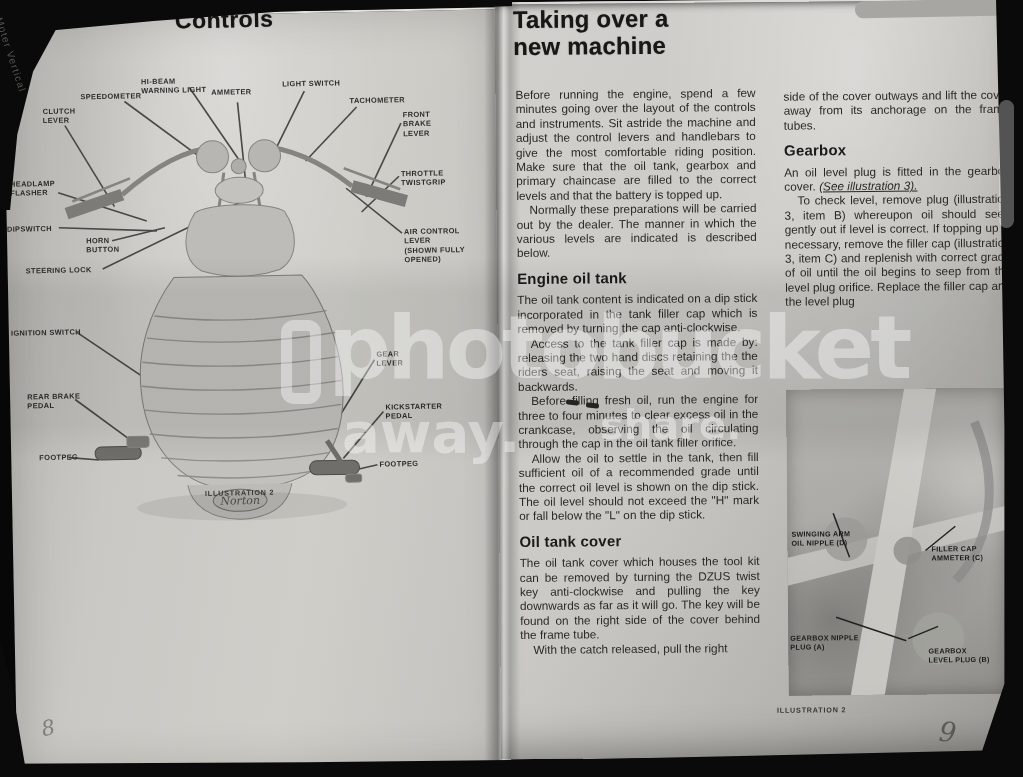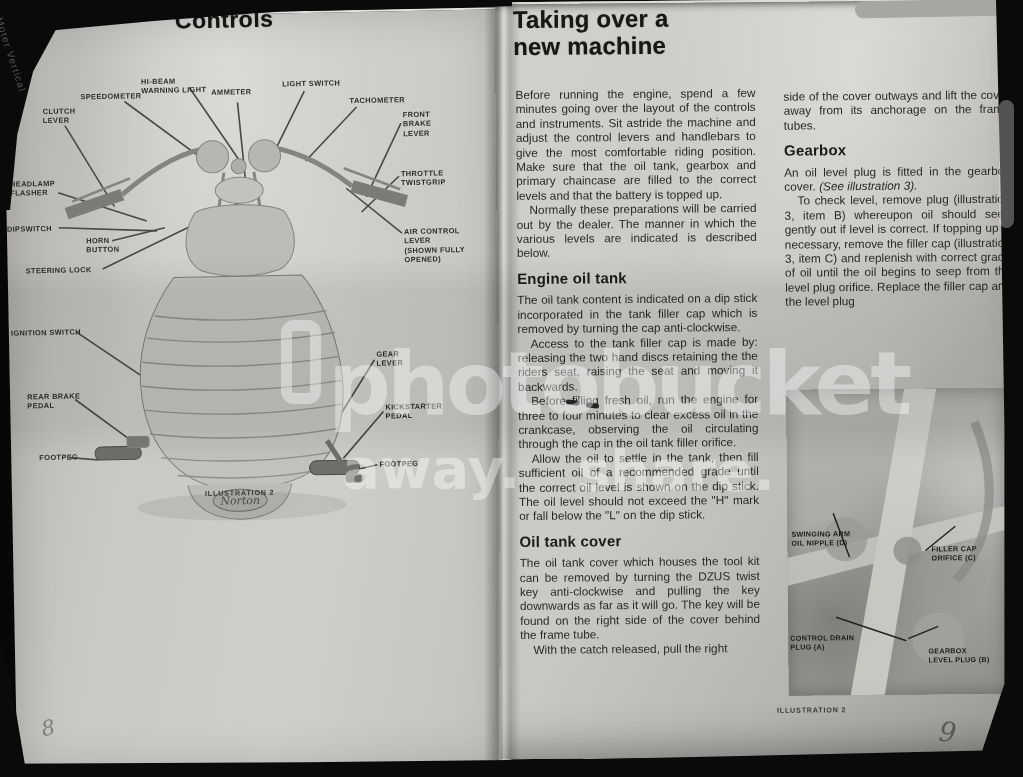--- a/index.html
+++ b/index.html
@@ -38,21 +38,21 @@
   .rp-title{position:absolute;left:18px;top:2px;font-size:24px;line-height:27px;
     font-weight:bold;color:#191715;white-space:pre-line;letter-spacing:.2px;
     text-shadow:0 0 1px rgba(25,23,21,.5);}
   .col{position:absolute;font-size:11.8px;line-height:14.4px;color:#2b2925;
     text-align:justify;}
   #col1{left:20px;top:84px;width:240px;}
   #col2{left:288px;top:88px;width:226px;}
   .col p{margin:0;}
   .col p.ind{text-indent:13px;}
   .col h3{margin:11px 0 7px 0;font-size:15px;color:#1c1a18;letter-spacing:.2px;}
-  .it{font-style:italic;}
+  .it{font-style:italic;text-decoration:underline;}
 
   
   #ill3{position:absolute;left:288px;top:388px;width:219px;height:306px;
     background:
       radial-gradient(circle at 20% 75%, rgba(60,60,58,.35), transparent 35%),
       radial-gradient(circle at 85% 30%, rgba(255,255,255,.25), transparent 30%),
       radial-gradient(circle at 55% 55%, rgba(90,90,88,.25), transparent 40%),
       linear-gradient(160deg,#b6b5b1,#a5a4a0 60%,#8f8e8a);
     box-shadow:inset 0 0 18px rgba(0,0,0,.3);}
   .ph-lbl{position:absolute;font-size:7.2px;font-weight:600;letter-spacing:.3px;
@@ -78,26 +78,26 @@
     clip-path:polygon(0 0,18% 30%,45% 100%,0 100%);}
   #right-dark{left:930px;top:0;width:93px;height:777px;
     clip-path:polygon(71% 0,100% 0,100% 100%,35% 100%,55% 97%,80% 88%,80% 55%,76% 25%);}
   #bottom-dark{left:0;top:742px;width:1023px;height:35px;
     clip-path:polygon(0 62%,30% 58%,60% 48%,100% 22%,100% 100%,0 100%);}
   #tr-blob{left:855px;top:0;width:148px;height:17px;background:#a7a6a2;
     border-radius:8px;transform:rotate(-1deg);z-index:5;}
 
   
   .wm{z-index:7;color:rgba(255,255,255,.40);pointer-events:none;
-    font-family:"DejaVu Sans",sans-serif;font-weight:bold;margin-top:36px;}
+    font-family:"DejaVu Sans",sans-serif;font-weight:bold;}
   #wm-word{left:328px;top:296px;font-size:88px;letter-spacing:-4px;}
   #wm-cam{left:281px;top:320px;width:40px;height:84px;
     border:11px solid rgba(255,255,255,.40);border-radius:13px;z-index:7;}
   #wm-host{left:342px;top:400px;font-size:56px;}
-  #wm-share{left:577px;top:402px;font-size:56px;}
+  #wm-share{left:600px;top:402px;font-size:40px;}
   #wm-frag{left:999px;top:100px;width:15px;height:128px;z-index:7;
     background:rgba(255,255,255,.30);border-radius:8px;}
 
   #spine-text{left:4px;top:16px;z-index:8;color:#8f8f8b;opacity:.55;
     font-size:10px;letter-spacing:1.2px;transform:rotate(72deg);
     transform-origin:left top;white-space:nowrap;}
 </style>
 </head>
 <body>
 
@@ -237,22 +237,22 @@
         <g stroke="#222" stroke-width="1.5">
           <line x1="46" y1="124" x2="62" y2="168"></line>
             <line x1="168" y1="138" x2="138" y2="162"></line>
           <line x1="48" y1="228" x2="118" y2="252"></line>
             <line x1="150" y1="238" x2="120" y2="250"></line>
         </g>
       </svg>
       <div class="ph-lbl" style="left:4px;top:96px">SWINGING ARM
 OIL NIPPLE (D)</div>
       <div class="ph-lbl" style="left:144px;top:112px">FILLER CAP
-ORIFICE (C)</div>
-      <div class="ph-lbl" style="left:2px;top:200px">CONTROL DRAIN
+AMMETER (C)</div>
+      <div class="ph-lbl" style="left:2px;top:200px">GEARBOX NIPPLE
 PLUG (A)</div>
       <div class="ph-lbl" style="left:140px;top:214px">GEARBOX
 LEVEL PLUG (B)</div>
     </div>
 
     <div class="cap" style="left:276px;top:704px">ILLUSTRATION 2</div>
     <div class="handnum" style="left:438px;top:716px;font-size:27px;opacity:.8;transform:rotate(6deg)">9</div>
   </div>
 
   <div id="gutter" class="abs"></div>

